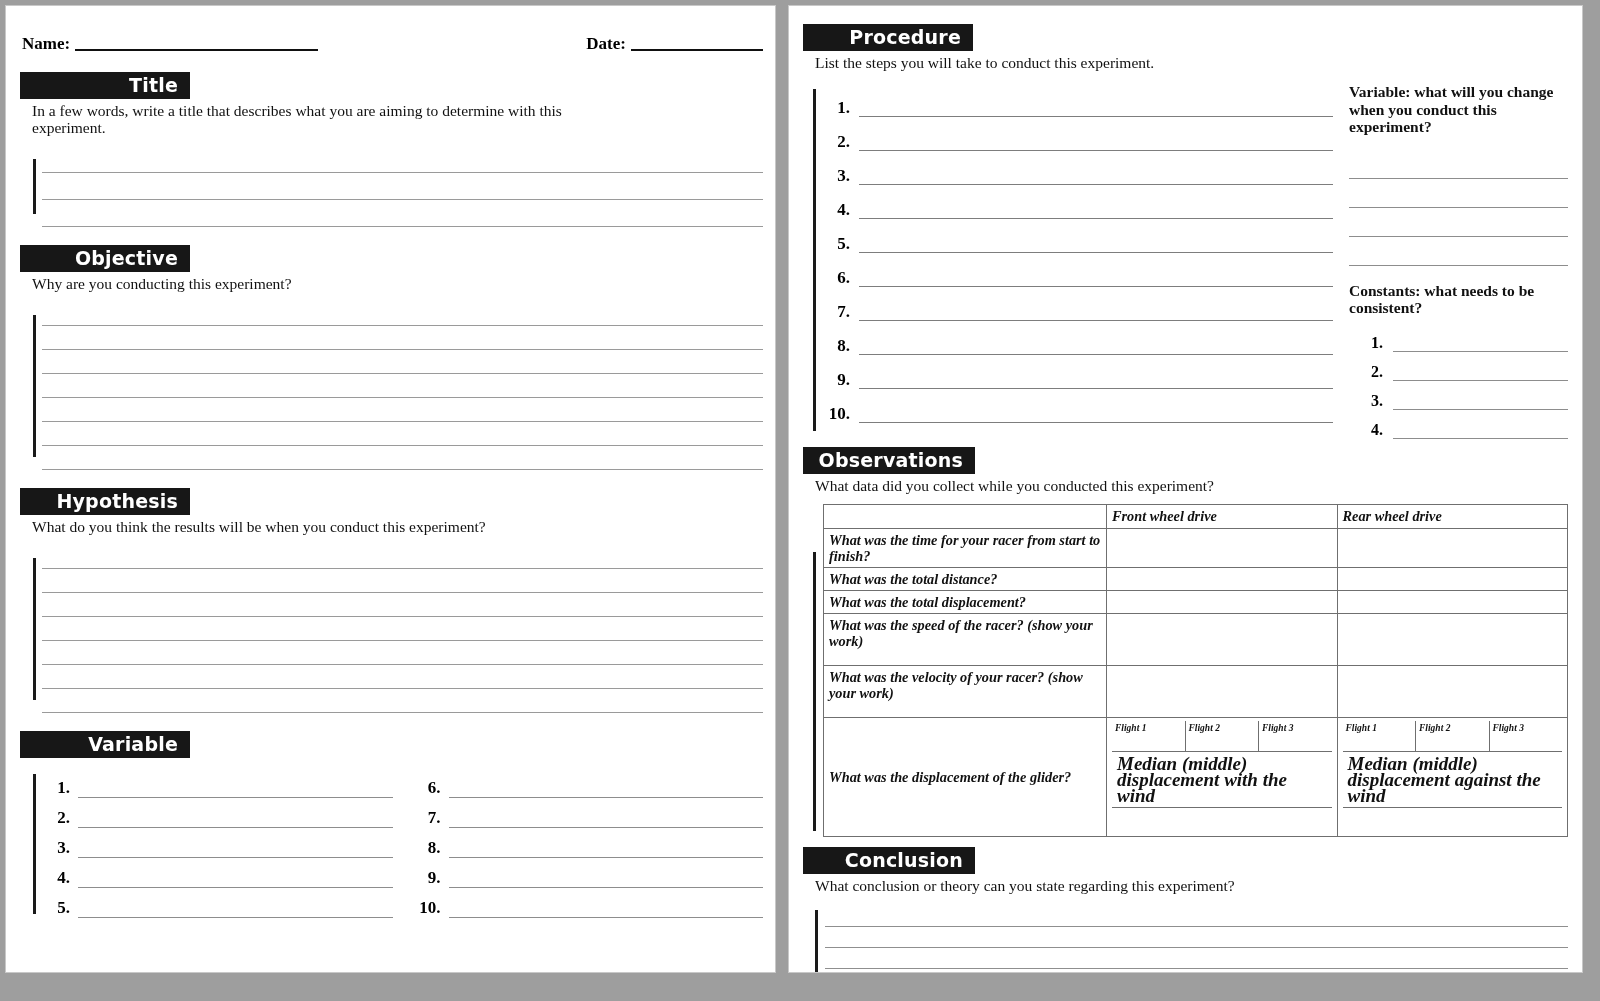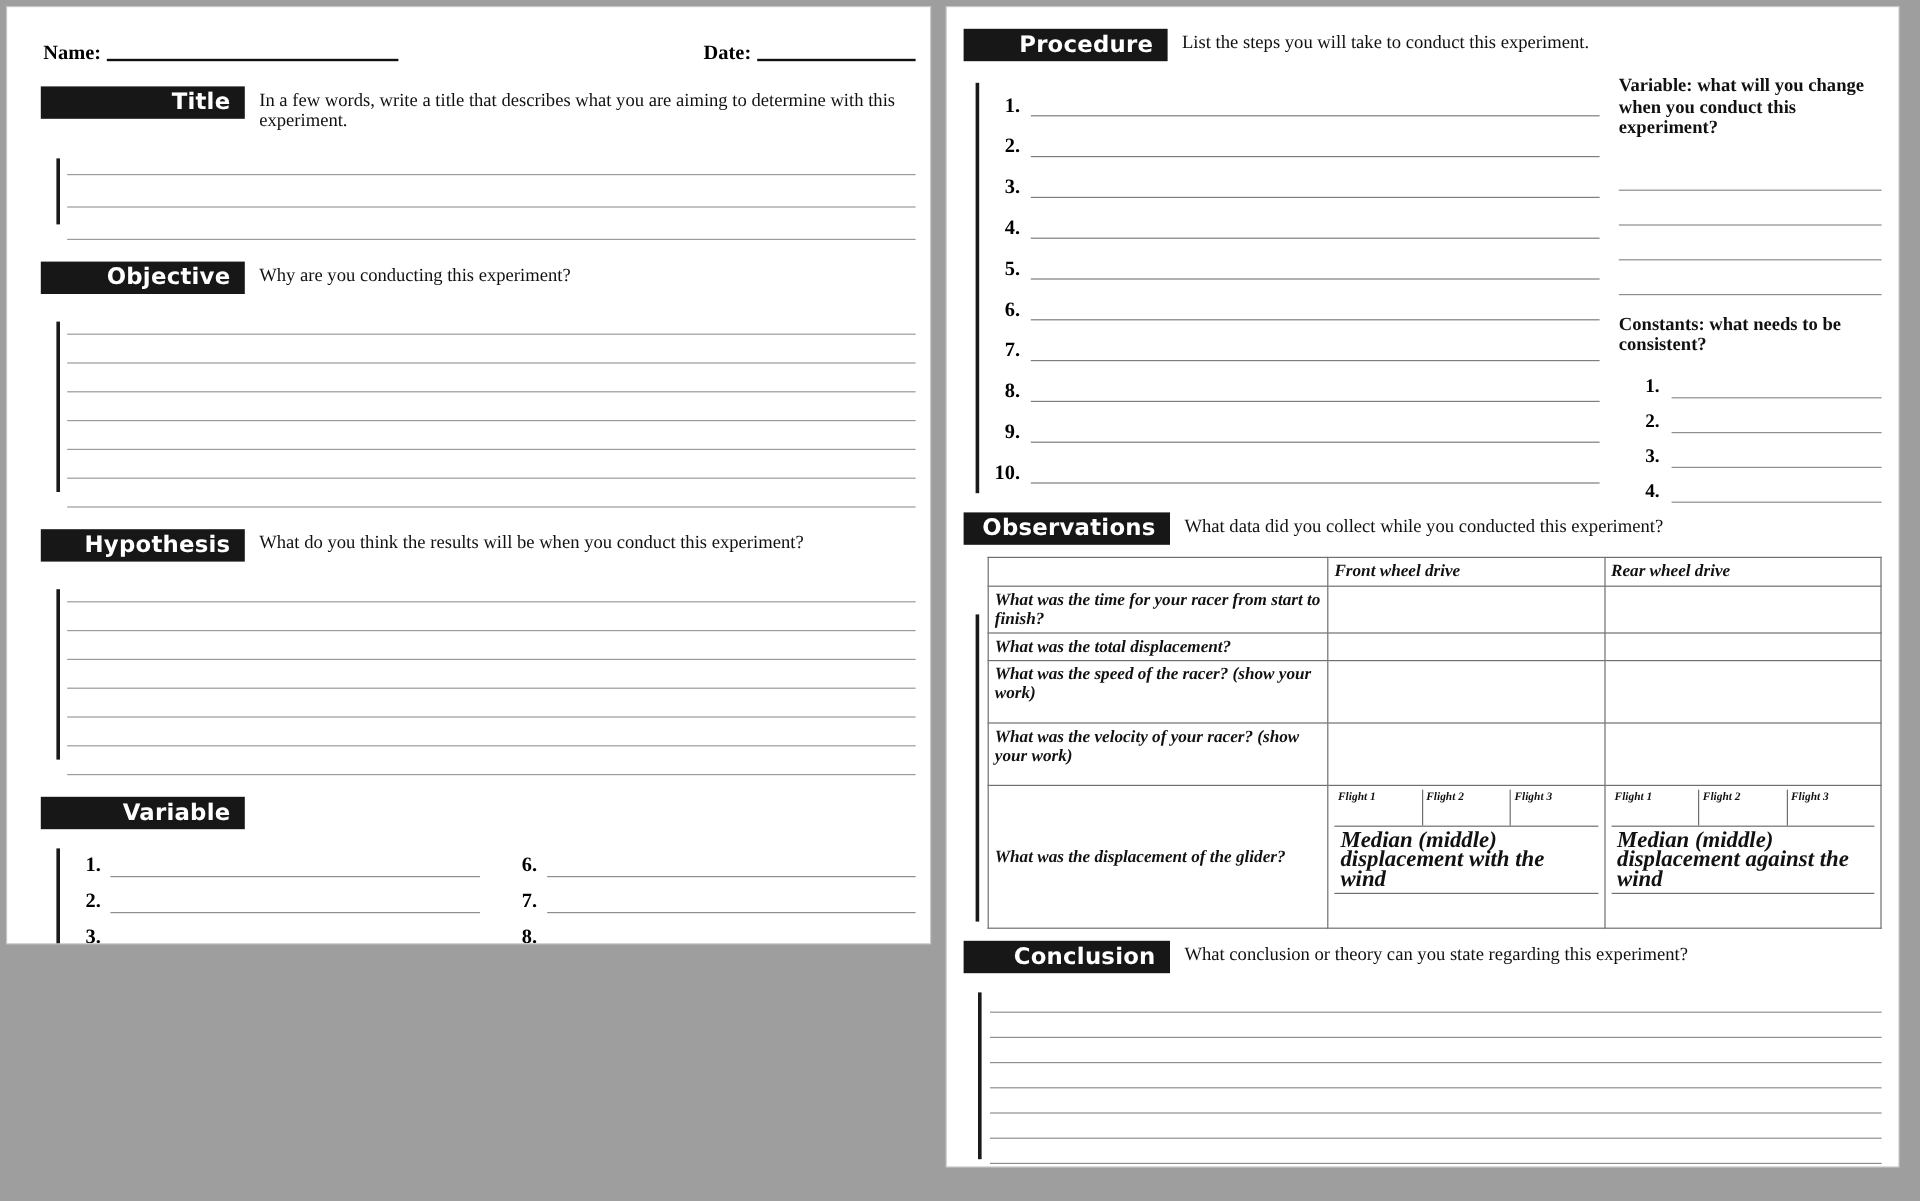--- a/index.html
+++ b/index.html
@@ -18,21 +18,21 @@
     padding: 6px 12px 8px 6px;
   }
 
   
   .page {
     position: relative;
     background: #ffffff;
     box-shadow: 0 0 0 1px #c8c8c8;
     overflow: hidden;
   }
-  .page-left  { width: 769px; height: 780px; padding: 14px 12px 0 28px; }
+  .page-left  { width: 769px; height: 966px; padding: 14px 12px 0 14px; }
   .page-right { width: 793px; height: 966px; padding: 14px 14px 0 14px; }
 
   
   .namerow {
     display: flex;
     align-items: flex-end;
     font-weight: bold;
     font-size: 17px;
     padding: 2px 0 0 2px;
     height: 34px;
@@ -46,20 +46,21 @@
   }
   .name-rule { width: 243px; }
   .date-rule { width: 132px; }
   .namerow .spacer { flex: 1; }
 
   
   .sec-head {
     display: flex;
     align-items: flex-start;
     margin-top: 18px;
+    flex-direction: column;
   }
   .tab {
     background: #171717;
     color: #ffffff;
     font-family: "DejaVu Sans", "Liberation Sans", sans-serif;
     font-weight: bold;
     font-size: 19px;
     letter-spacing: .2px;
     text-align: right;
     padding: 3px 12px 4px 10px;
@@ -472,20 +473,25 @@
     <div class="obs-wrap">
       <table class="obs">
         <tbody>
             <tr>
           <td class="qcol blankhead"></td>
           <td class="dcol">Front wheel drive</td>
           <td class="dcol">Rear wheel drive</td>
         </tr>
         <tr>
           <td class="qcol">What was the time for your racer from start to finish?</td>
+          <td class="dcol"></td>
+          <td class="dcol"></td>
+        </tr>
+        <tr>
+          <td class="qcol">What was the total distance?</td>
           <td class="dcol"></td>
           <td class="dcol"></td>
         </tr>
         <tr>
           <td class="qcol">What was the total displacement?</td>
           <td class="dcol"></td>
           <td class="dcol"></td>
         </tr>
         <tr>
           <td class="qcol pad-top" style="height:52px">What was the speed of the racer? (show your work)</td>

